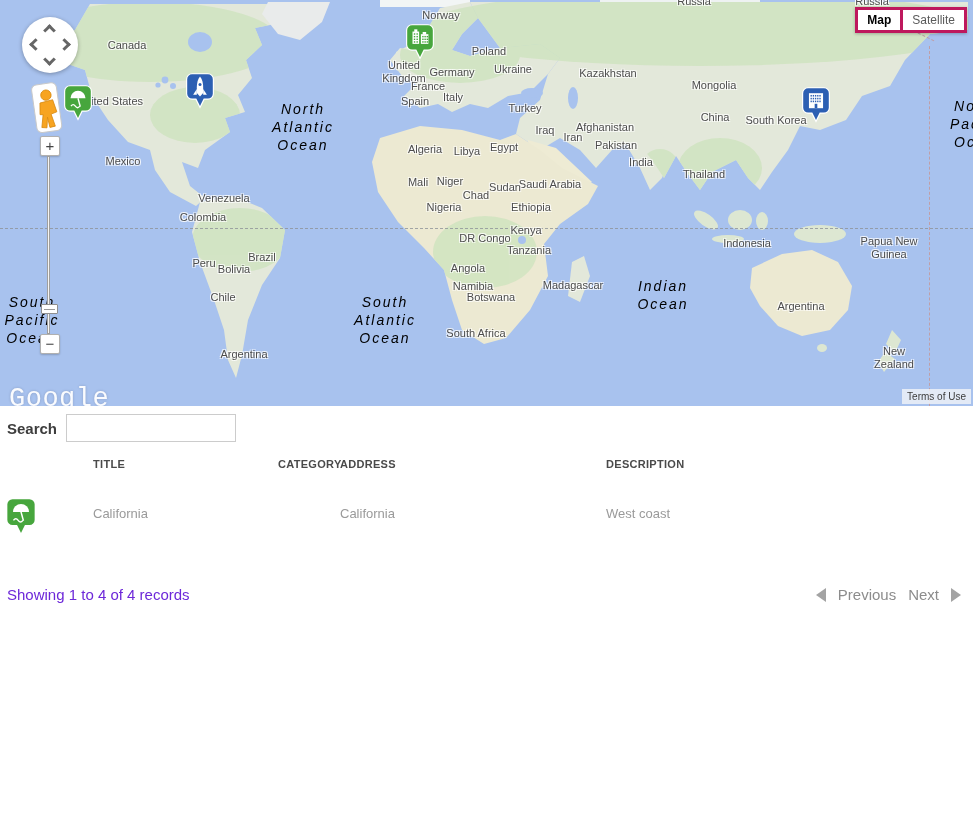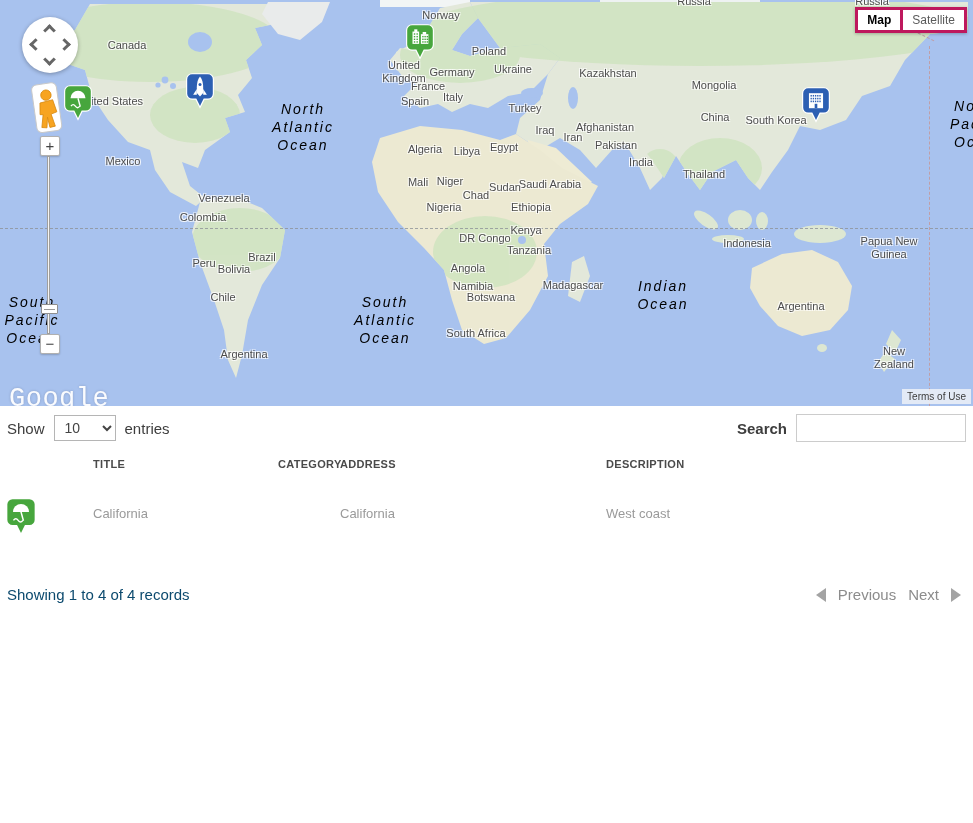--- a/index.html
+++ b/index.html
@@ -61,21 +61,21 @@
   table.records col.c-icon{width:93px;} table.records col.c-title{width:185px;}
   table.records col.c-cat{width:62px;} table.records col.c-addr{width:266px;}
   thead th{font-size:11px;color:#4a4a4a;text-align:left;font-weight:bold;letter-spacing:.3px;
     padding:10px 0 15px 0;white-space:nowrap;overflow:visible;}
   tbody td{vertical-align:top;font-size:13px;color:#9a9a9a;line-height:23px;padding:17px 22px 12px 0;}
   tbody td.icon-cell{padding:12px 0 12px 5px;}
   tbody tr.striped{background:#eee;}
 
   
   .table-footer{display:flex;justify-content:space-between;align-items:center;padding:28px 12px 0 7px;font-size:15px;}
-  .summary{color:#0c4a6e;}
+  .summary{color:#6d28d9;}
   .pager{display:flex;align-items:center;gap:12px;color:#8c8c8c;cursor:pointer;}
   .tri{width:0;height:0;border-top:7px solid transparent;border-bottom:7px solid transparent;}
   .tri.left{border-right:10px solid #a3a3a3;}
   .tri.right{border-left:10px solid #a3a3a3;}
 </style>
 </head>
 <body>
 
 <svg width="0" height="0" style="position:absolute" aria-hidden="true">
   <defs>
@@ -314,27 +314,20 @@
   <div class="map-type">
     <div class="btn active">Map</div>
     <div class="btn">Satellite</div>
   </div>
 
   <div class="google-logo">Google</div>
   <div class="terms">Terms of Use</div>
 </div>
 
 <div class="list-controls">
-  <div class="show-group">
-    <span>Show</span>
-    <select>
-      <option selected="">10</option>
-    </select>
-    <span>entries</span>
-  </div>
   <div class="search-group">
     <label>Search</label>
     <input type="text" value="" style="">
   </div>
 </div>
 
 <table class="records">
   <colgroup>
     <col class="c-icon">
       <col class="c-title">

